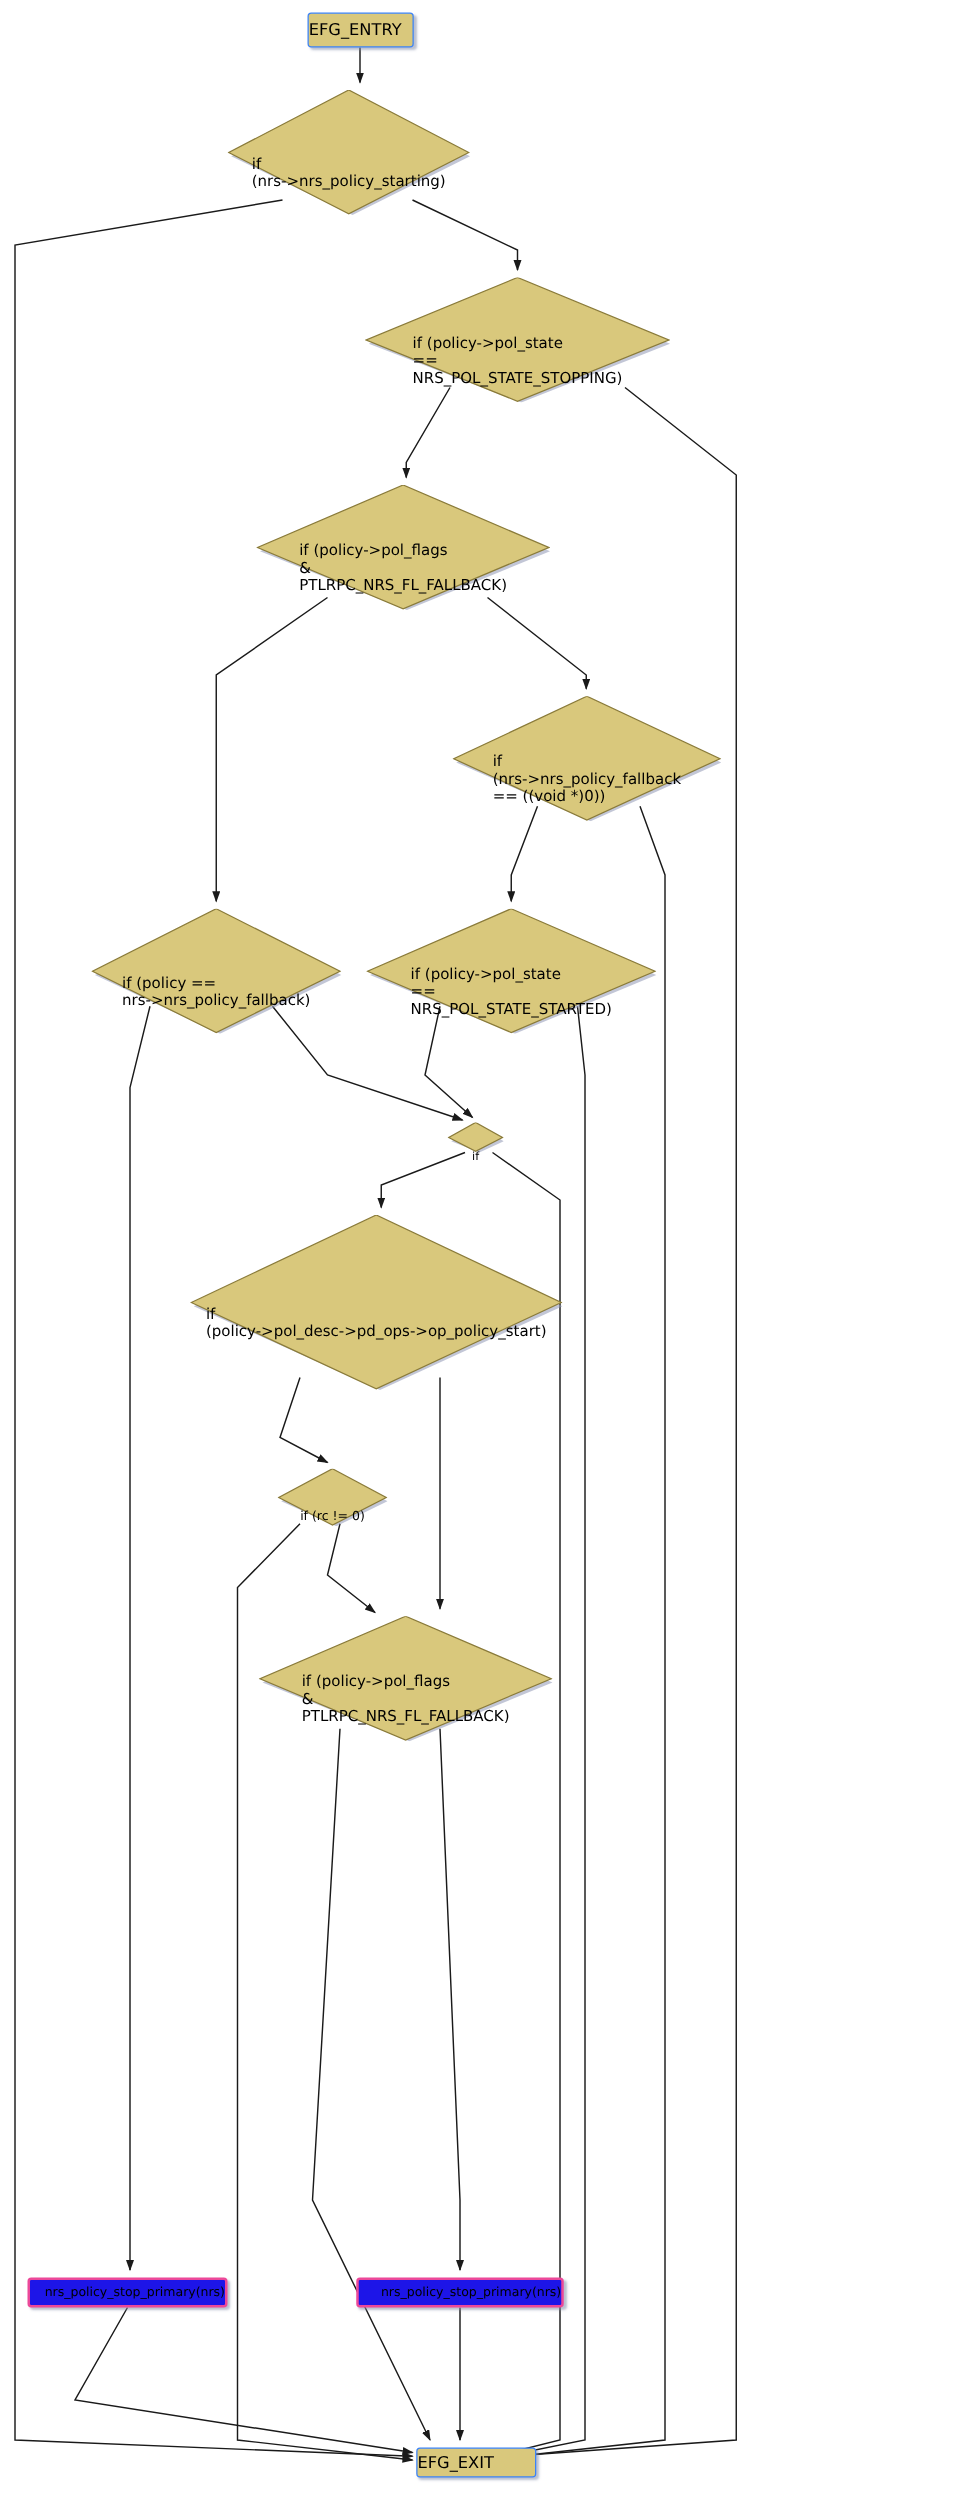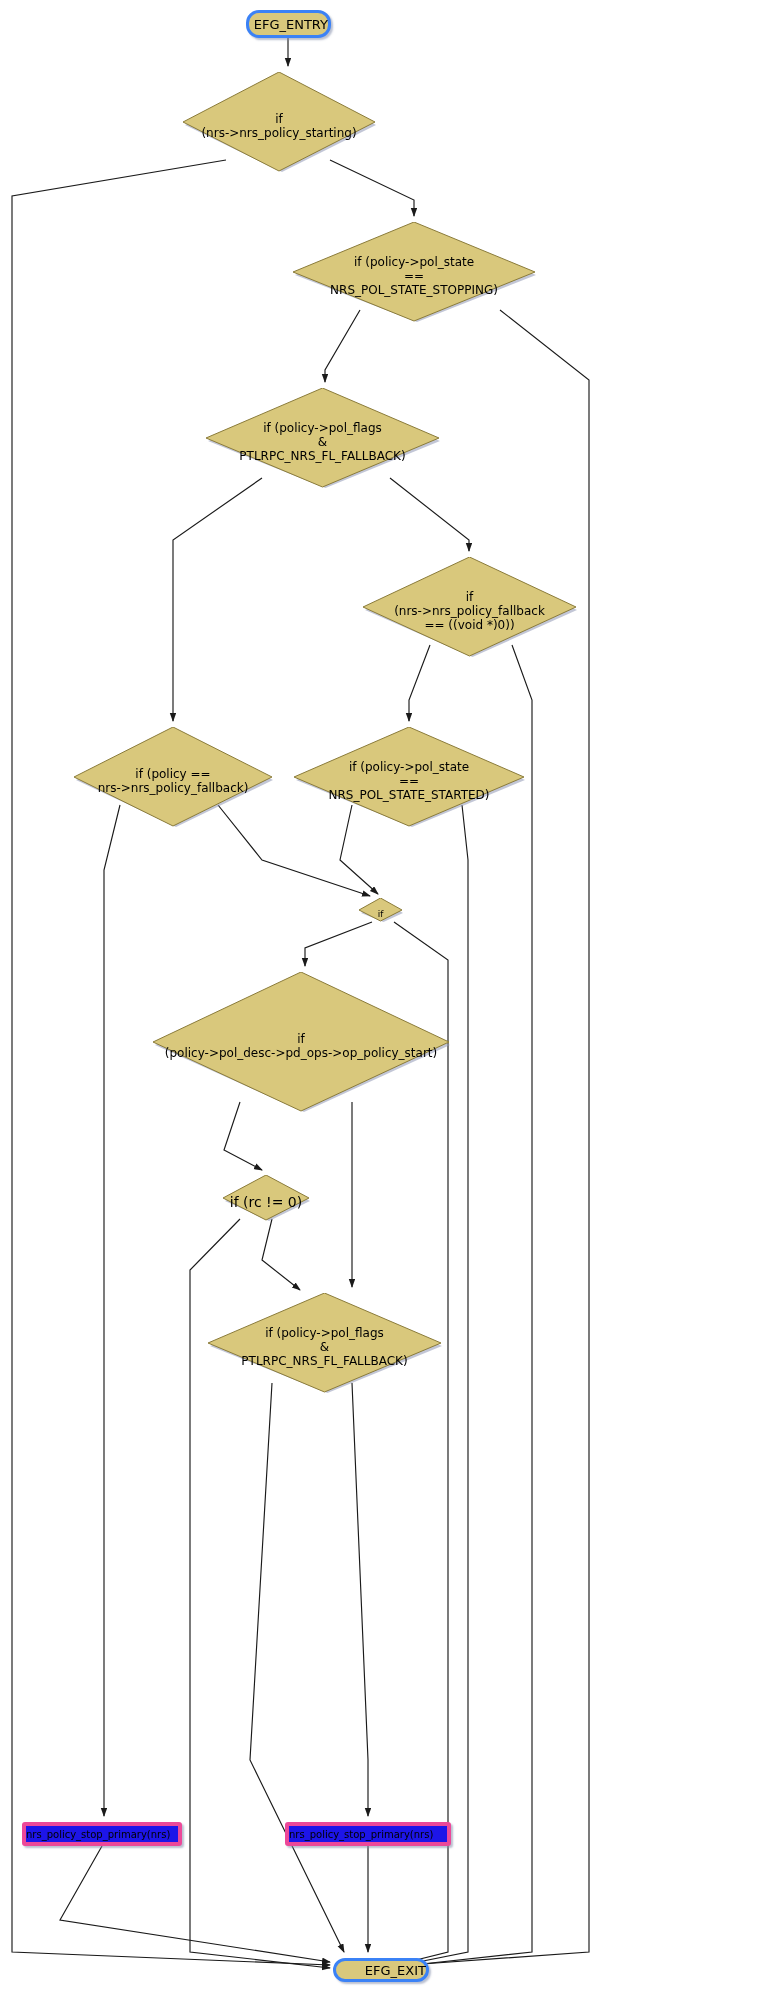--- a/index.html
+++ b/index.html
@@ -26,67 +26,66 @@
     height: 2000px;
     pointer-events: none;
   }
   .node {
     position: absolute;
     box-sizing: border-box;
   }
   
   .terminal {
     background: #d9c87c;
-    border: 3px solid #3b82f6;
-    border-radius: 13px;
+    border: 1px solid #3b82f6;
+    border-radius: 3px;
     color: #000000;
     font-size: 13px;
     display: flex;
     align-items: center;
-    justify-content: flex-end;
+    justify-content: flex-start;
     box-shadow: 2px 2px 2px rgba(130,140,170,0.55);
     white-space: nowrap;
   }
   
   .decision {
     display: block;
   }
   .decision .dia {
     position: absolute;
     left: 0;
     top: 0;
     width: 100%;
     height: 100%;
   }
   .decision .dlabel {
     position: absolute;
     left: 0;
-    top: 4px;
+    top: 16px;
     width: 100%;
     height: 100%;
     display: flex;
     align-items: center;
     justify-content: center;
-    text-align: center;
     font-size: 12px;
     color: #000000;
     line-height: 1.18;
     white-space: pre-line;
     pointer-events: none;
   }
   
   .action {
     background: #1d15e8;
-    border: 4px solid #ec4899;
+    border: 2px solid #ec4899;
     border-radius: 3px;
     color: #000000;
     font-size: 11px;
     display: flex;
     align-items: center;
-    justify-content: flex-start;
+    justify-content: flex-end;
     box-shadow: 2px 2px 2px rgba(130,140,170,0.55);
     white-space: nowrap;
     overflow: hidden;
   }
 </style>
 </head>
 <body>
 
 <div id="canvas">
 
@@ -215,21 +214,21 @@
           <path d="M 149,0 L 297,70 L 149,139 L 1,70 Z" fill="#d9c87c" stroke="#8a7b3a" stroke-width="1"></path>
         </svg>
         <div class="dlabel">if
 (policy-&gt;pol_desc-&gt;pd_ops-&gt;op_policy_start)</div>
       </div>
       <div class="node decision" style="left: 222px; top: 1175px; width: 88px; height: 46px;">
         <svg class="dia" viewBox="0 0 88 46" preserveAspectRatio="none">
           <path d="M 47,3 L 88,26 L 47,46 L 3,26 Z" fill="#8f98b5" opacity="0.55"></path>
           <path d="M 44,0 L 87,23 L 44,45 L 1,23 Z" fill="#d9c87c" stroke="#8a7b3a" stroke-width="1"></path>
         </svg>
-        <div class="dlabel" style="font-size: 14px;">if (rc != 0)</div>
+        <div class="dlabel" style="font-size: 10px;">if (rc != 0)</div>
       </div>
       <div class="node decision" style="left: 207px; top: 1293px; width: 235px; height: 100px;">
         <svg class="dia" viewBox="0 0 235 100" preserveAspectRatio="none">
           <path d="M 120.5,3 L 235,53 L 120.5,100 L 3,53 Z" fill="#8f98b5" opacity="0.55"></path>
           <path d="M 117.5,0 L 234,50 L 117.5,99 L 1,50 Z" fill="#d9c87c" stroke="#8a7b3a" stroke-width="1"></path>
         </svg>
         <div class="dlabel">if (policy-&gt;pol_flags
 &amp;
 PTLRPC_NRS_FL_FALLBACK)</div>
       </div>

